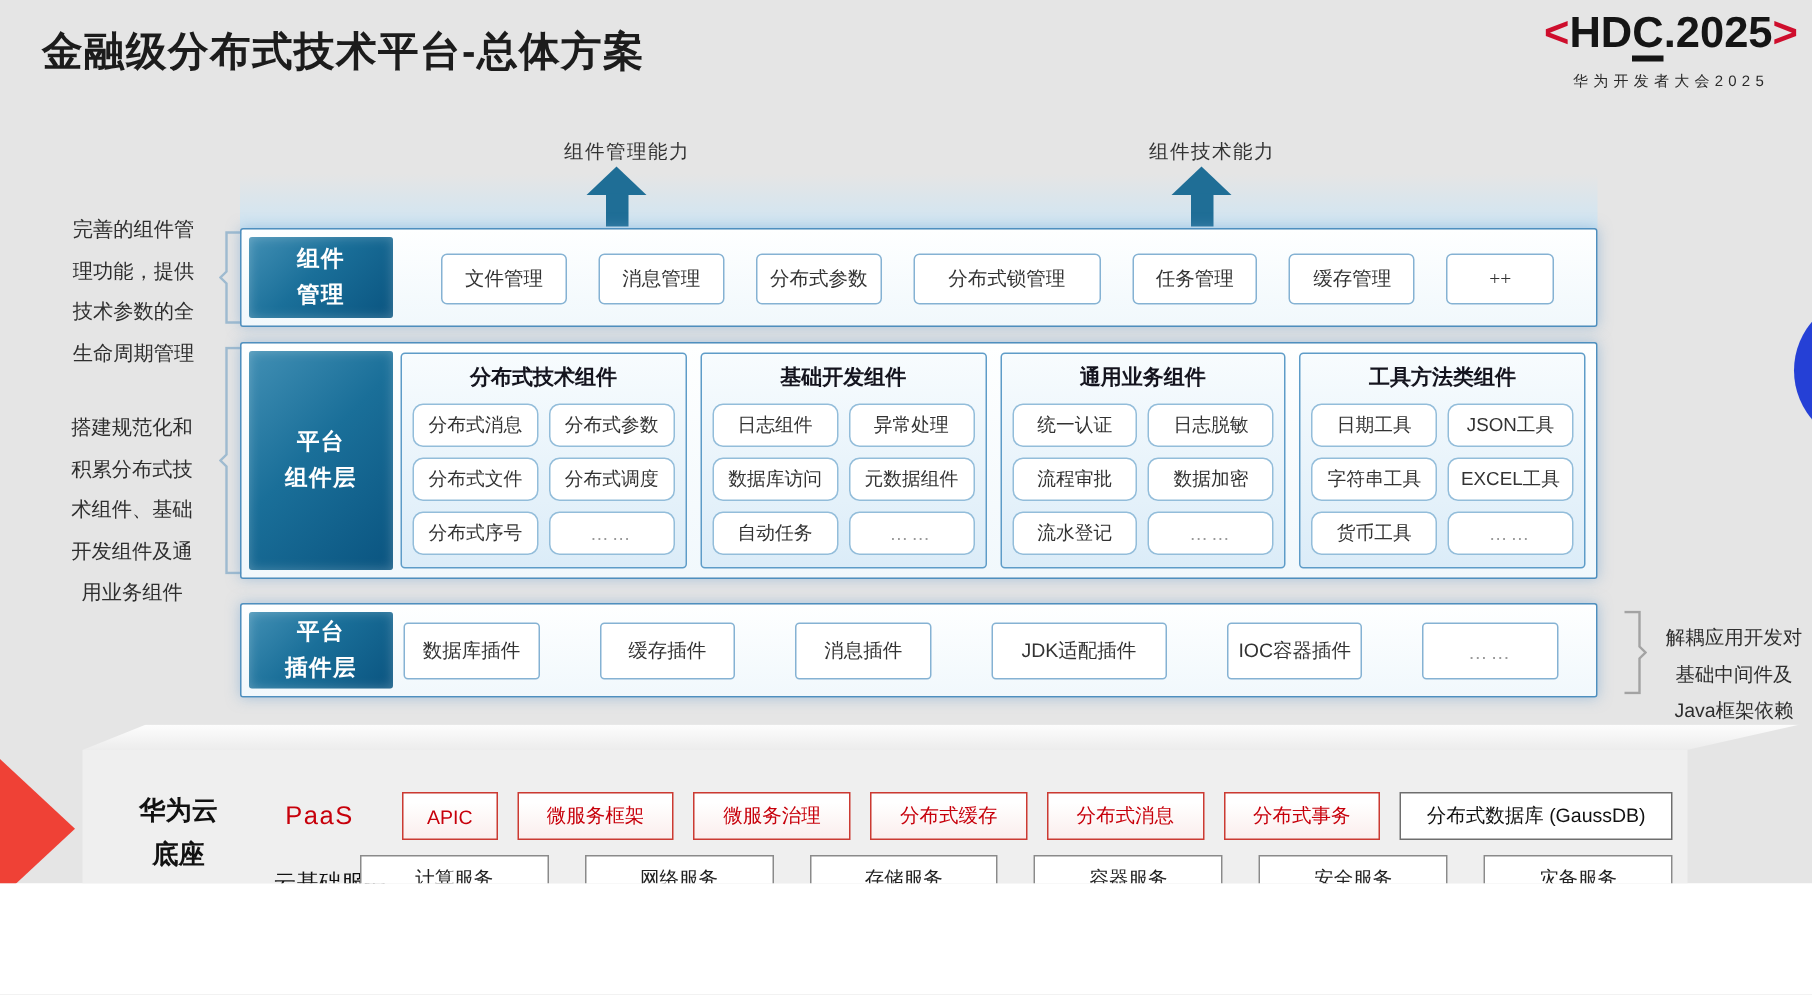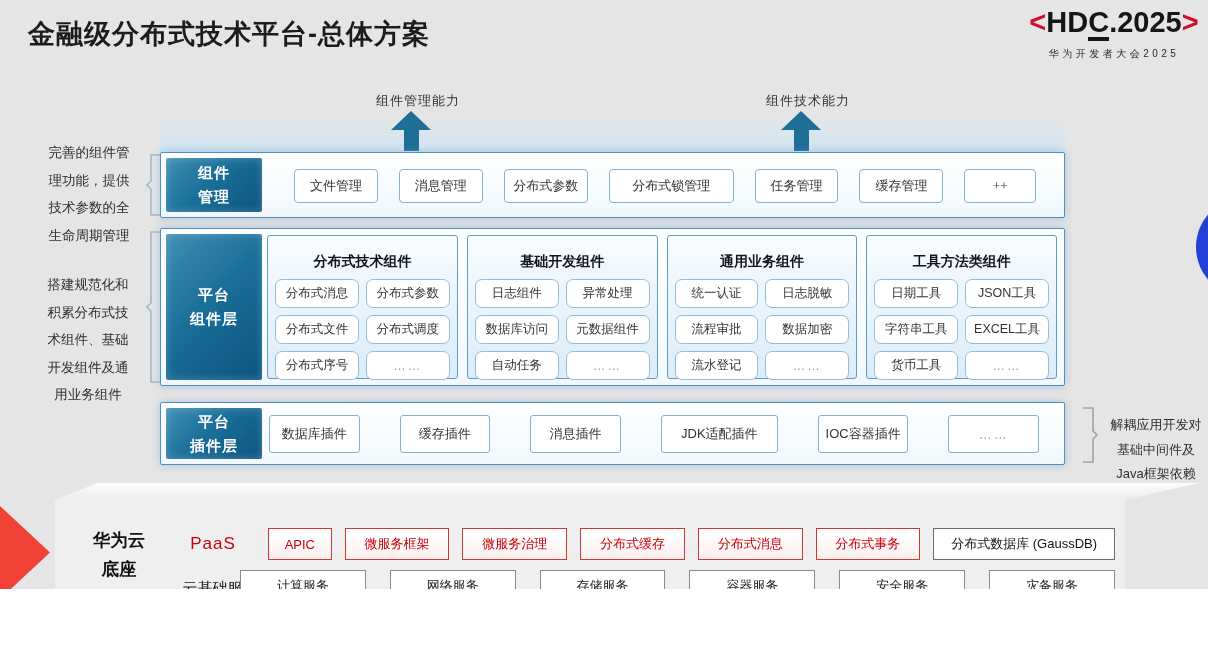--- a/index.html
+++ b/index.html
@@ -51,21 +51,21 @@
   .muted { color:#9a9a9a; letter-spacing:2px; }
 
   .p1-items { position:absolute; left:133px; right:28px; top:16px; height:34px; display:flex; gap:21px; }
   .p1-items .chip { flex:1; }
   .p1-items .chip:nth-child(4) { flex:1.5; }
   .p1-items .chip:last-child { flex:0.85; }
 
   .p2-groups { position:absolute; left:106px; right:7px; top:6px; bottom:6px; display:flex; gap:9px; }
   .group { flex:1; border:1px solid #5E9CC8; border-radius:3px; padding:4px 7px 6px;
            background:linear-gradient(180deg,#f8fcfe 0%, #dbecf8 100%); }
-  .group-title { font-size:14px; font-weight:bold; color:#14141e; text-align:center; margin:13px 0 8px; }
+  .group-title { font-size:14px; font-weight:bold; color:#14141e; text-align:center; margin:3px 0 8px; }
   .group-grid { display:grid; grid-template-columns:1fr 1fr; gap:7px; }
   .group-grid .chip { height:29px; border-radius:7px; font-size:12.5px; border-color:#93BDDA; }
 
   .p3-items { position:absolute; left:108px; right:25px; top:12px; height:38px; display:flex; gap:40px; }
   .p3-items .chip { flex:1; border-radius:3px; }
   .p3-items .chip:nth-child(4) { flex:1.3; }
 
   
   .slab-top { position:absolute; left:55px; top:483px; width:1145px; height:17px;
               background:linear-gradient(180deg,#fdfdfd 0%, #ececec 100%);

